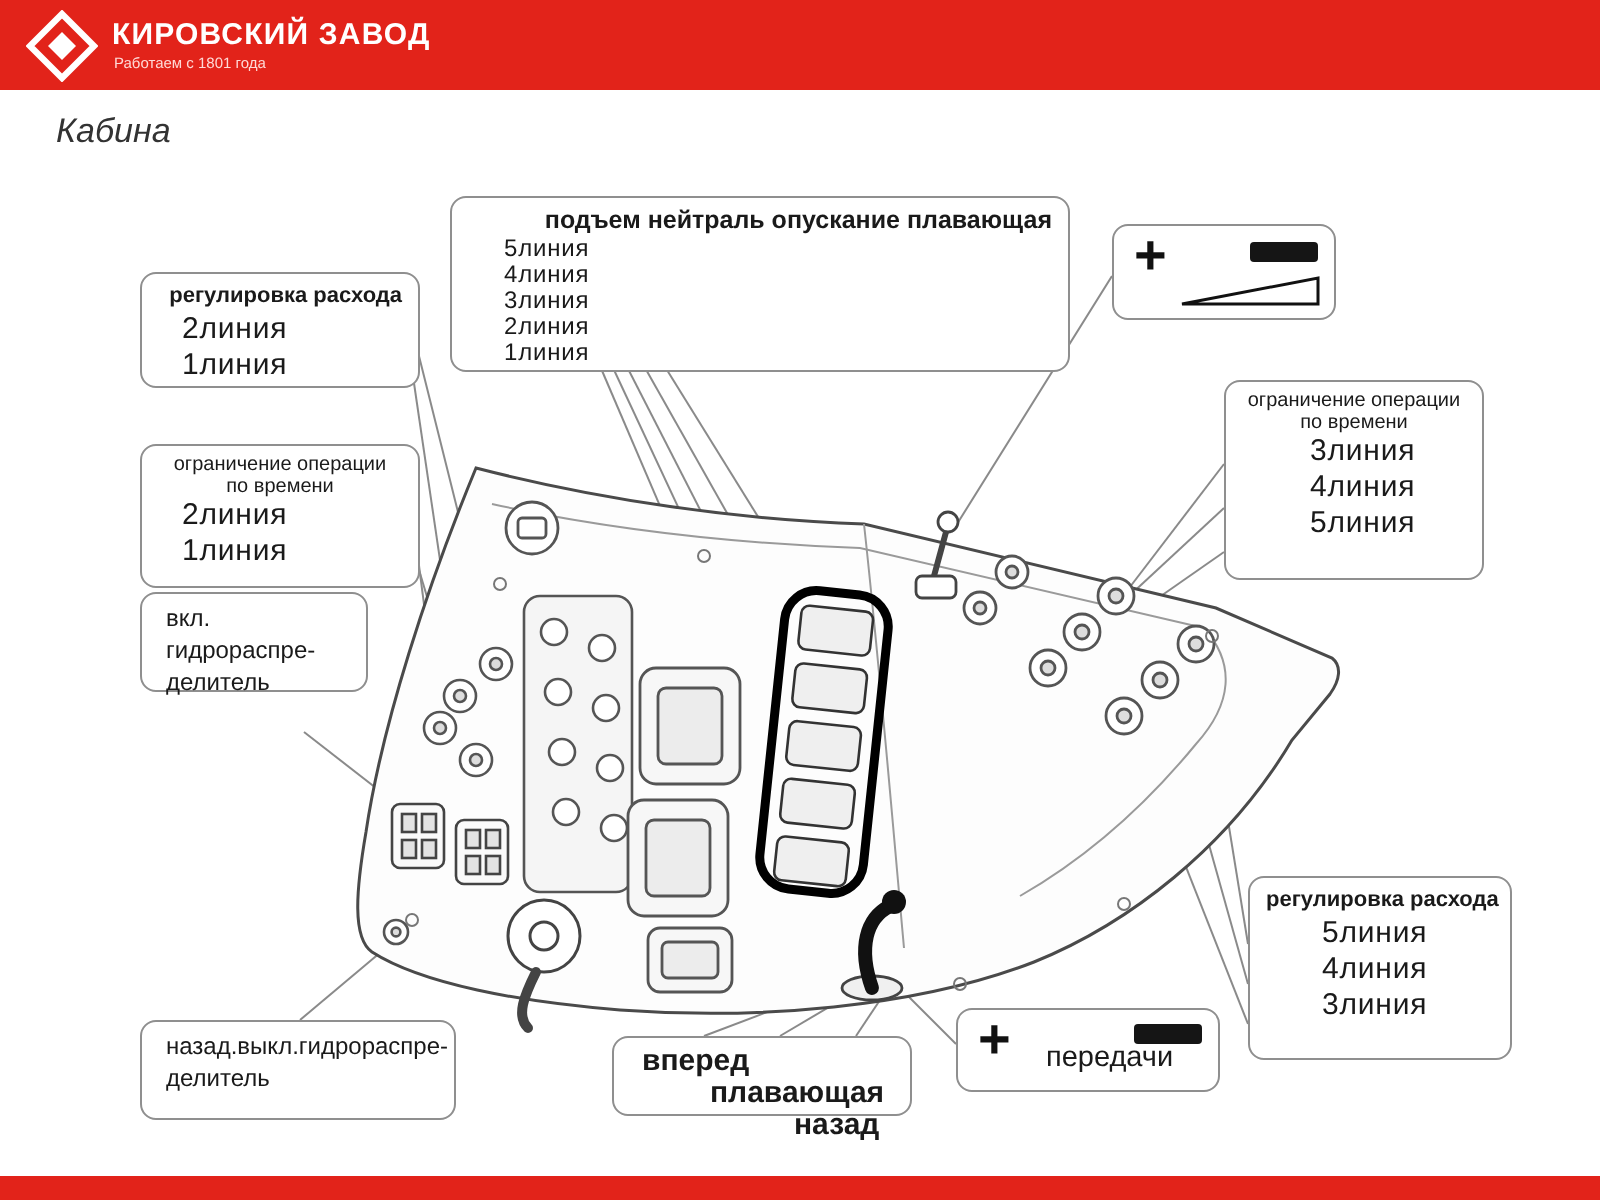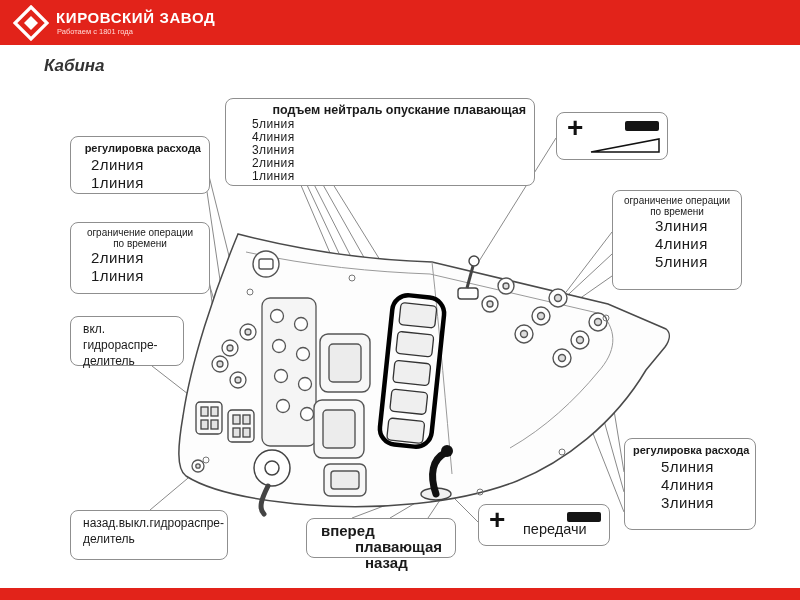--- a/index.html
+++ b/index.html
@@ -7,34 +7,34 @@
     width:800px;height:600px;position:relative;background:#ffffff;
     font-family:"Liberation Sans",sans-serif;overflow:hidden;color:#1a1a1a;
   }
   
   .header{position:absolute;left:0;top:0;width:800px;height:45px;background:#e2231a;}
   .logo{position:absolute;left:13px;top:5px;}
   .brand{position:absolute;left:56px;top:9px;color:#fff;font-weight:bold;font-size:15px;letter-spacing:.6px;white-space:nowrap;}
   .tagline{position:absolute;left:57px;top:27px;color:#ffd9d6;font-size:7.5px;white-space:nowrap;}
   .bottom-strip{position:absolute;left:0;bottom:0;width:800px;height:12px;background:#e2231a;}
   
-  .page-title{position:absolute;left:44px;top:56px;font-size:17px;font-weight:bold;font-style:italic;color:#333;}
+  .page-title{position:absolute;left:28px;top:56px;font-size:17px;font-weight:normal;font-style:italic;color:#333;}
   
   .diagram{position:absolute;left:0;top:0;}
   
   .callout{position:absolute;border:1.2px solid #8f8f8f;border-radius:8px;background:#fff;box-sizing:border-box;padding:4px 8px;}
   .c-title{font-weight:bold;font-size:12.5px;line-height:15px;text-align:right;white-space:nowrap;}
   .c-title-sm{font-weight:normal;font-size:10px;line-height:11px;text-align:center;}
   .c-item{font-size:12px;line-height:13px;padding-left:18px;letter-spacing:.4px;}
   .c-item-lg{font-size:15px;line-height:18px;padding-left:12px;letter-spacing:.4px;}
   .c-text{font-size:12px;line-height:16px;padding-left:4px;}
   .dir-line{font-weight:bold;font-size:15px;line-height:16px;}
   .dir-1{margin-left:6px;}
   .dir-2{margin-left:40px;}
-  .dir-3{margin-left:50px;}
+  .dir-3{margin-left:82px;}
   .plus-sign{font-size:28px;font-weight:800;line-height:26px;color:#111;}
   .minus-bar{display:inline-block;width:34px;height:10px;background:#151515;border-radius:2px;color:transparent;overflow:hidden;font-size:10px;line-height:10px;}
 </style>
 </head>
 <body>
 
 <div class="header">
   <svg class="logo" width="36" height="36" viewBox="0 0 36 36">
     <polygon points="18,2 34,18 18,34 2,18" fill="none" stroke="#ffffff" stroke-width="3.2"></polygon>
     <polygon points="18,11 25,18 18,25 11,18" fill="#ffffff"></polygon>
@@ -216,21 +216,21 @@
   <div class="c-item-lg">1линия</div>
 </div>
 
 <div class="callout" style="left:70px;top:222px;width:140px;height:72px;">
   <div class="c-title-sm">ограничение операции</div>
   <div class="c-title-sm">по времени</div>
   <div class="c-item-lg">2линия</div>
   <div class="c-item-lg">1линия</div>
 </div>
 
-<div class="callout" style="left:70px;top:316px;width:114px;height:50px;">
+<div class="callout" style="left:70px;top:296px;width:114px;height:50px;">
   <div class="c-text">вкл. гидрораспре-</div>
   <div class="c-text">делитель</div>
 </div>
 
 <div class="callout" style="left:70px;top:510px;width:158px;height:50px;">
   <div class="c-text">назад.выкл.гидрораспре-</div>
   <div class="c-text">делитель</div>
 </div>
 
 <div class="callout" style="left:612px;top:190px;width:130px;height:100px;">

